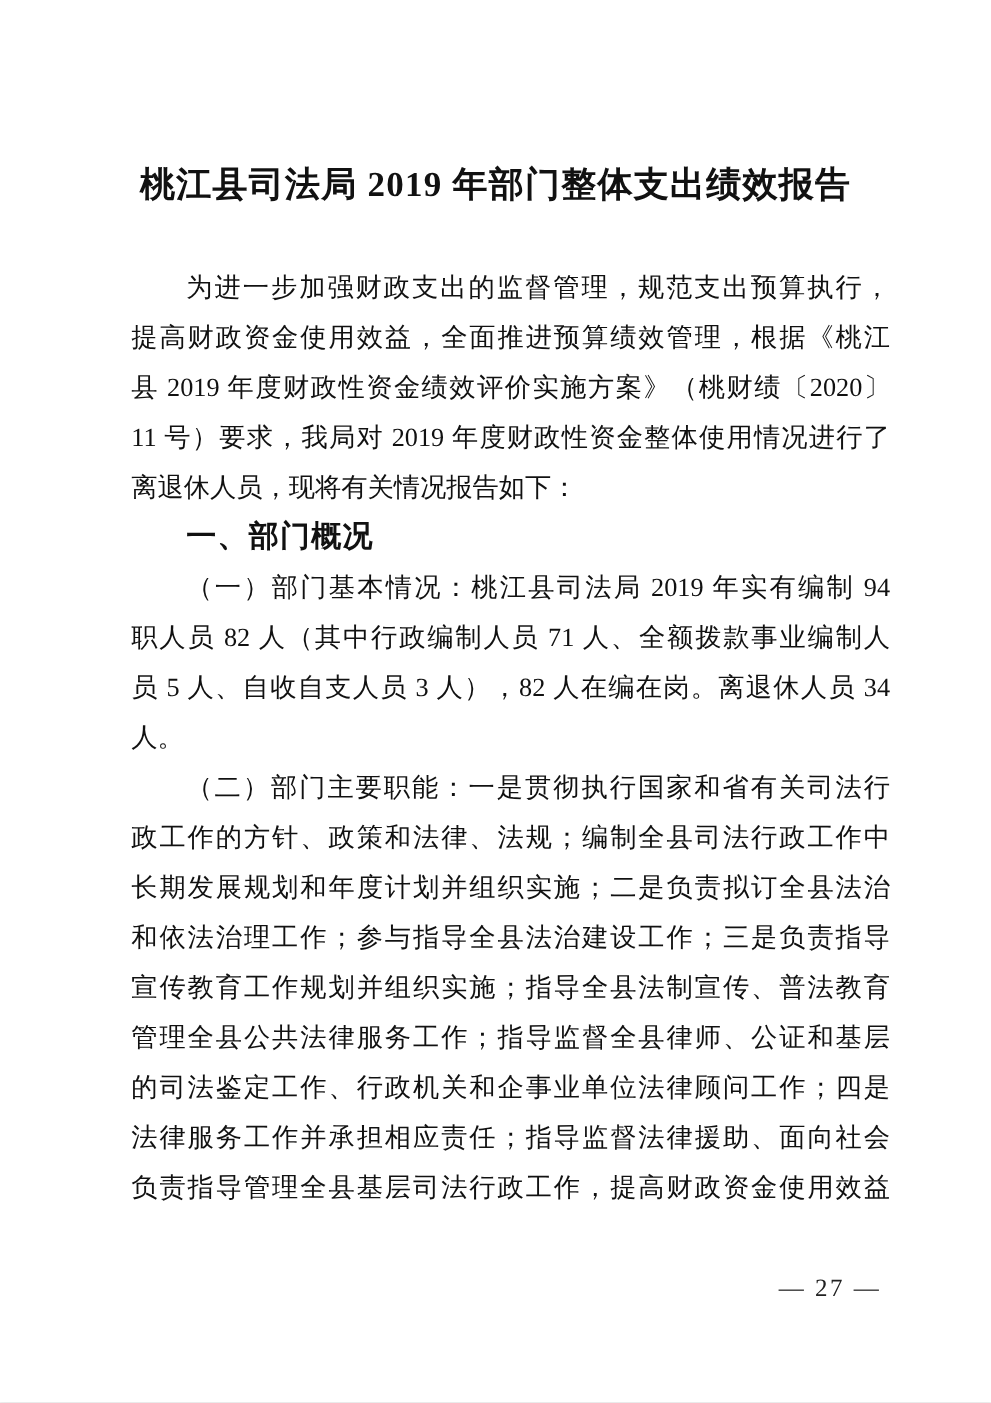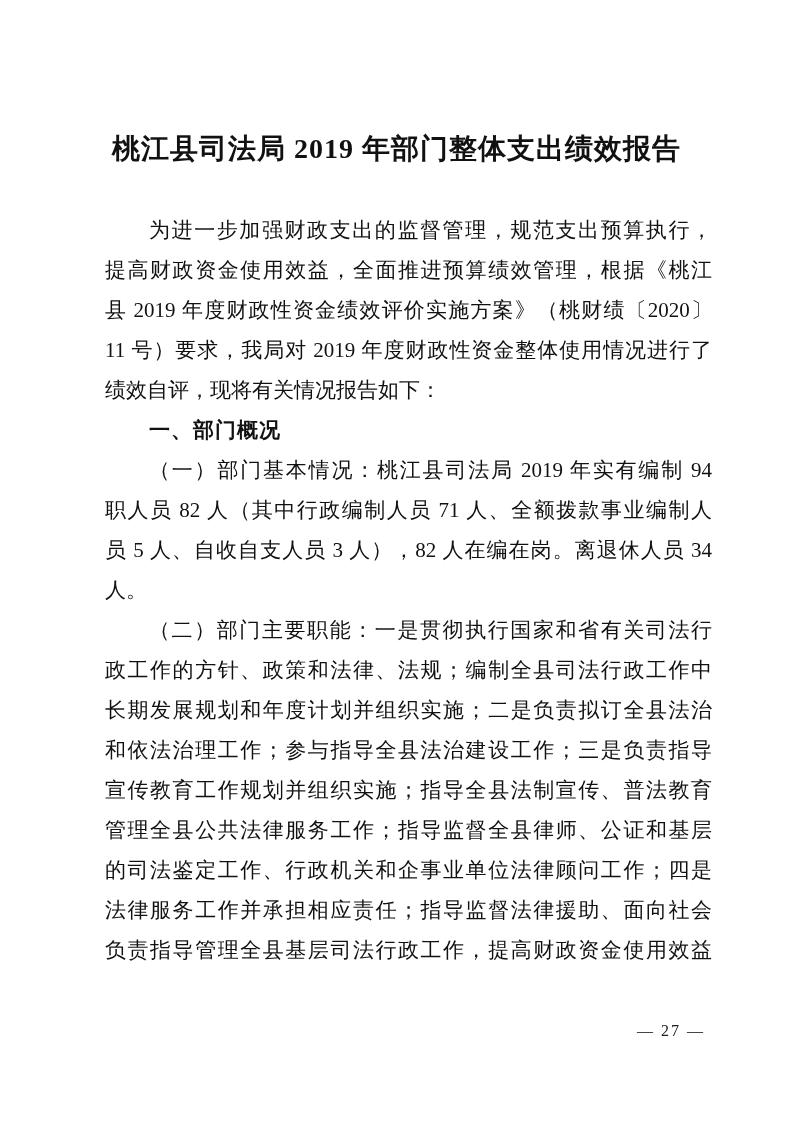--- a/index.html
+++ b/index.html
@@ -49,51 +49,51 @@
   }
   .text-line.indent {
     padding-left: 44px;
   }
   .section-heading {
     height: 40px;
     line-height: 40px;
     padding-left: 44px;
     font-family: "Liberation Sans", "DejaVu Sans", sans-serif;
     font-weight: bold;
-    font-size: 21px;
+    font-size: 24px;
     letter-spacing: 1px;
     text-align: left;
   }
   .page-number {
     position: absolute;
     top: 1016px;
     left: 105px;
     width: 600px;
     text-align: right;
-    font-size: 16px;
+    font-size: 20px;
     line-height: 30px;
     color: #222222;
     letter-spacing: 2px;
   }
 </style>
 </head>
 <body>
 
 <div class="page">
 
   <div class="doc-title">桃江县司法局 2019 年部门整体支出绩效报告</div>
 
   <div class="body-text">
 
     <div>
       <div class="text-line indent">为进一步加强财政支出的监督管理，规范支出预算执行，</div>
       <div class="text-line">提高财政资金使用效益，全面推进预算绩效管理，根据《桃江</div>
       <div class="text-line">县 2019 年度财政性资金绩效评价实施方案》（桃财绩〔2020〕</div>
       <div class="text-line">11 号）要求，我局对 2019 年度财政性资金整体使用情况进行了</div>
-      <div class="text-line lastline">绩效自评，现将有关情况报告如下：</div>
+      <div class="text-line lastline">离退休人员，现将有关情况报告如下：</div>
     </div>
 
     <div class="section-heading">一、部门概况</div>
 
     <div>
       <div class="text-line indent">（一）部门基本情况：桃江县司法局 2019 年实有编制 94</div>
       <div class="text-line">职人员 82 人（其中行政编制人员 71 人、全额拨款事业编制人</div>
       <div class="text-line">员 5 人、自收自支人员 3 人），82 人在编在岗。离退休人员 34</div>
       <div class="text-line lastline">人。</div>
     </div>

